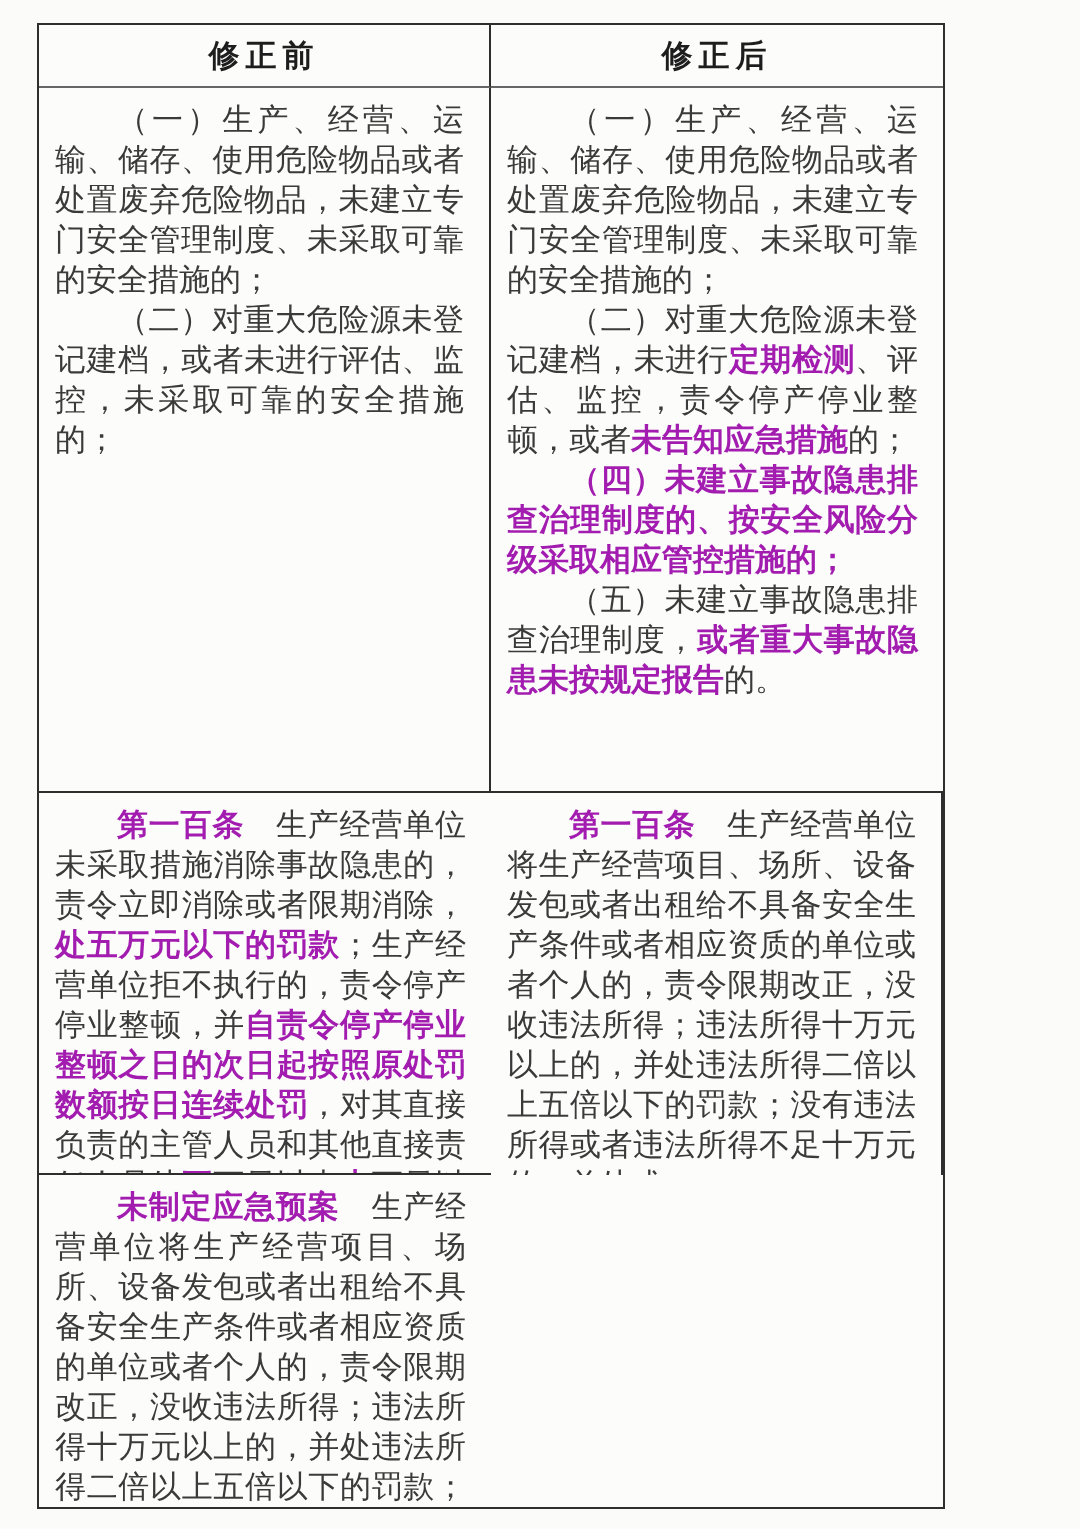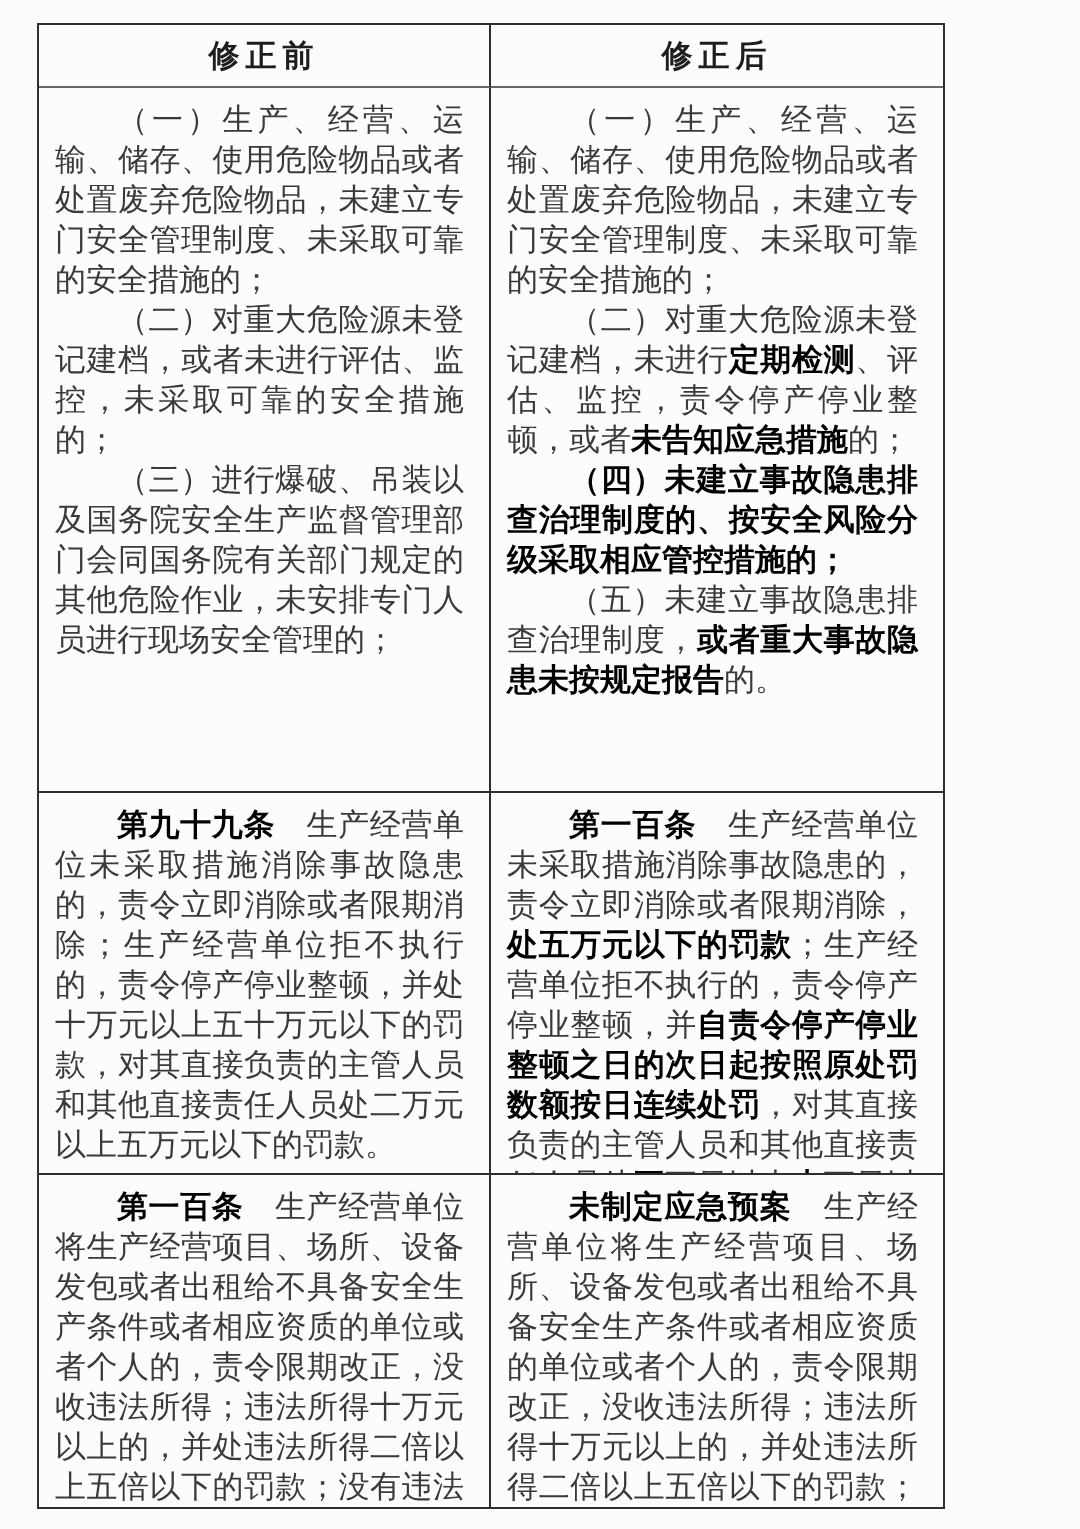--- a/index.html
+++ b/index.html
@@ -57,51 +57,47 @@
     text-align-last: left;
     text-justify: inter-character;
   }
   .para {
     margin: 0;
     text-indent: 2em;
   }
   .em {
     font-family: "Liberation Sans", "DejaVu Sans", sans-serif;
     font-weight: 700;
-    color: #000000;
+    color: #a21caf;
   }
 </style>
 </head>
 <body>
 
 <div class="page">
   <div class="tbl">
 
     <div class="c hdr">
       <span>修正前</span>
     </div>
     <div class="c hdr last-col">
       <span>修正后</span>
     </div>
 
     <div class="c body">
         <p class="para"><span>（一）生产、经营、运输、储存、使用危险物品或者处置废弃危险物品，未建立专门安全管理制度、未采取可靠的安全措施的；</span></p>
         <p class="para"><span>（二）对重大危险源未登记建档，或者未进行评估、监控，未采取可靠的安全措施的；</span></p>
-        <p class="para"><span>（三）进行爆破、吊装以及国务院安全生产监督管理部门会同国务院有关部门规定的其他危险作业，未安排专门人员进行现场安全管理的；</span></p>
       </div>
     <div class="c body last-col">
         <p class="para"><span>（一）生产、经营、运输、储存、使用危险物品或者处置废弃危险物品，未建立专门安全管理制度、未采取可靠的安全措施的；</span></p>
         <p class="para"><span>（二）对重大危险源未登记建档，未进行</span><span class="em">定期检测</span><span>、评估、监控，责令停产停业整顿，或者</span><span class="em">未告知应急措施</span><span>的；</span></p>
         <p class="para"><span class="em">（四）未建立事故隐患排查治理制度的、按安全风险分级采取相应管控措施的；</span></p>
         <p class="para"><span>（五）未建立事故隐患排查治理制度，</span><span class="em">或者重大事故隐患未按规定报告</span><span>的。</span></p>
       </div>
 
-    <div class="c body">
-        <p class="para"><span class="em">第九十九条</span><span>　生产经营单位未采取措施消除事故隐患的，责令立即消除或者限期消除；生产经营单位拒不执行的，责令停产停业整顿，并处十万元以上五十万元以下的罚款，对其直接负责的主管人员和其他直接责任人员处二万元以上五万元以下的罚款。</span></p>
-      </div>
     <div class="c body last-col">
         <p class="para"><span class="em">第一百条</span><span>　生产经营单位未采取措施消除事故隐患的，责令立即消除或者限期消除，</span><span class="em">处五万元以下的罚款</span><span>；生产经营单位拒不执行的，责令停产停业整顿，并</span><span class="em">自责令停产停业整顿之日的次日起按照原处罚数额按日连续处罚</span><span>，对其直接负责的主管人员和其他直接责任人员处</span><span class="em">五</span><span>万元以上</span><span class="em">十</span><span>万元以下的罚款。</span></p>
       </div>
 
     <div class="c body last-row">
         <p class="para"><span class="em">第一百条</span><span>　生产经营单位将生产经营项目、场所、设备发包或者出租给不具备安全生产条件或者相应资质的单位或者个人的，责令限期改正，没收违法所得；违法所得十万元以上的，并处违法所得二倍以上五倍以下的罚款；没有违法所得或者违法所得不足十万元的，单处或</span></p>
       </div>
     <div class="c body last-col last-row">
         <p class="para"><span class="em">未制定应急预案</span><span>　生产经营单位将生产经营项目、场所、设备发包或者出租给不具备安全生产条件或者相应资质的单位或者个人的，责令限期改正，没收违法所得；违法所得十万元以上的，并处违法所得二倍以上五倍以下的罚款；没有违法所得或者违法所得不足十万元的，单</span></p>
       </div>

